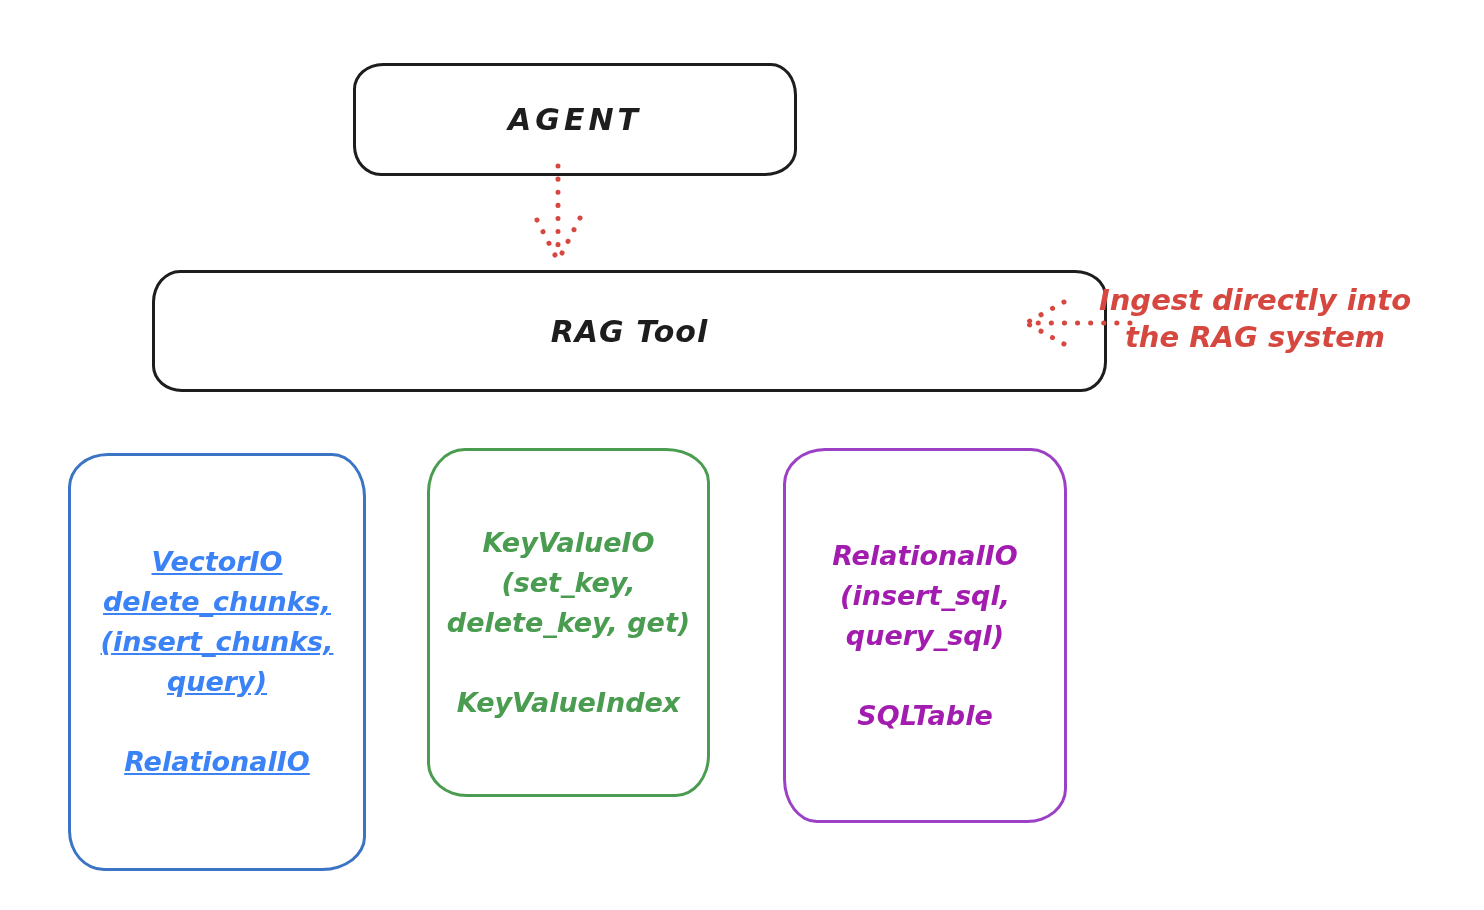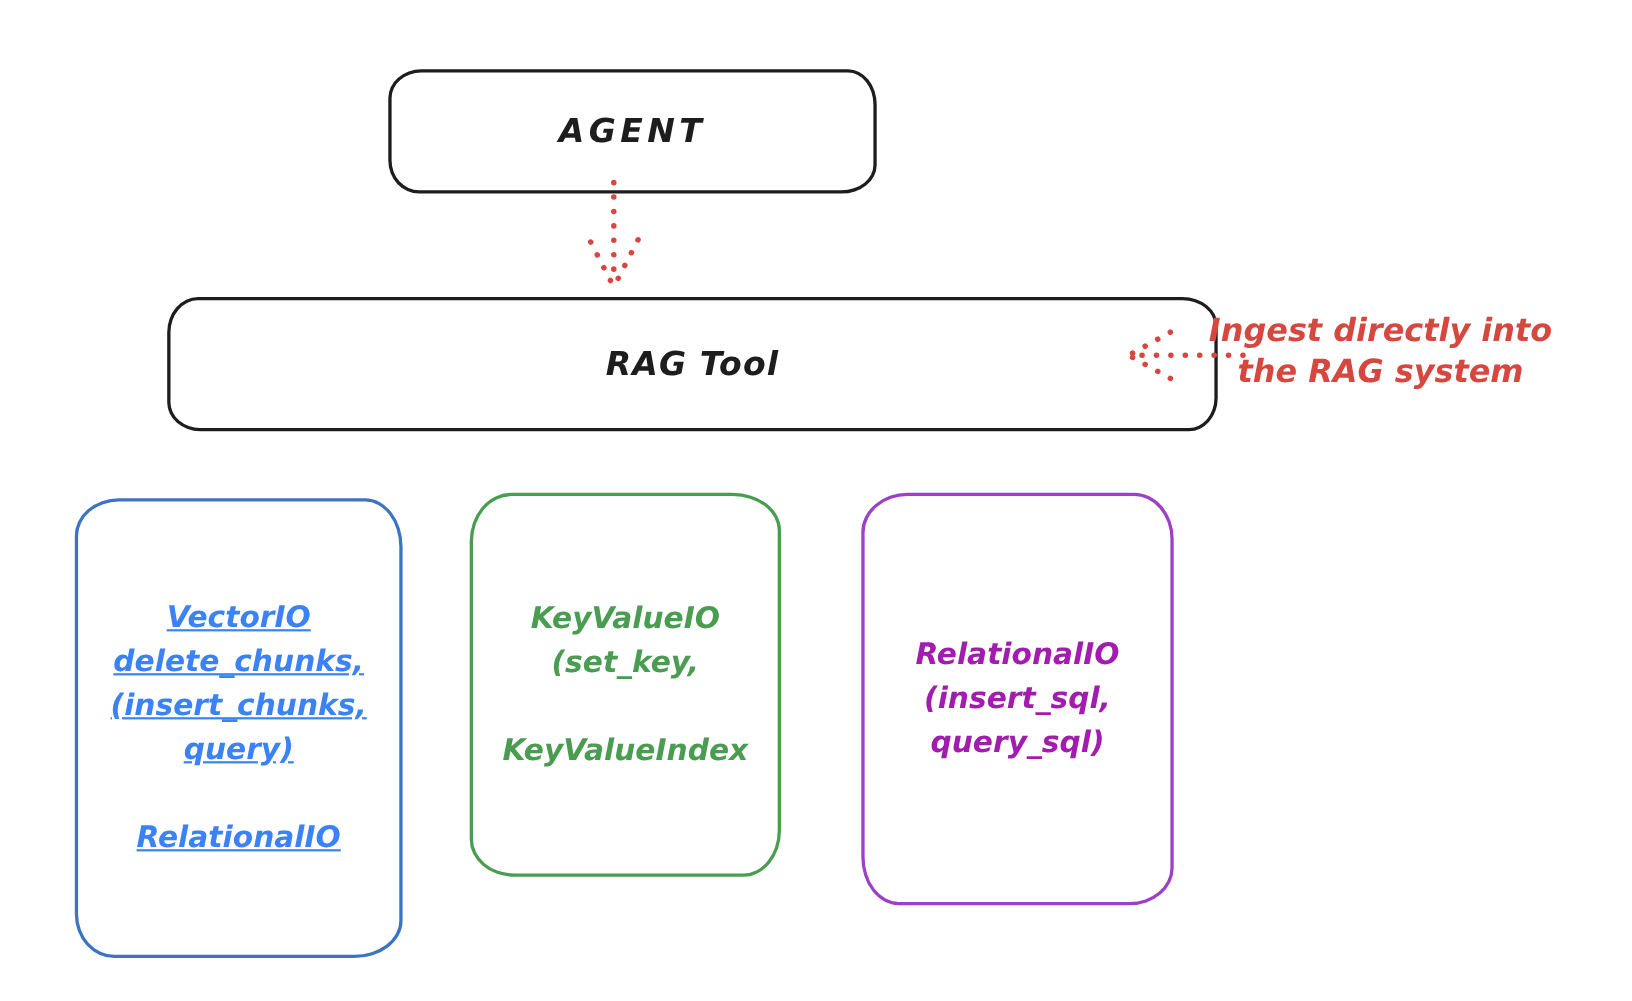--- a/index.html
+++ b/index.html
@@ -144,22 +144,24 @@
     <span class="line">VectorIO</span>
     <span class="line">delete_chunks,</span>
     <span class="line">(insert_chunks,</span>
     <span class="line">query)</span>
     <span class="line index-label">RelationalIO</span>
   </div>
 
   <div class="io-box keyvalue-box">
     <span class="line">KeyValueIO</span>
     <span class="line">(set_key,</span>
+    <span class="line">delete_key, get)</span>
     <span class="line index-label">KeyValueIndex</span>
   </div>
 
   <div class="io-box relational-box">
     <span class="line">RelationalIO</span>
     <span class="line">(insert_sql,</span>
     <span class="line">query_sql)</span>
+    <span class="line index-label">SQLTable</span>
   </div>
 
 </div>
 
 </body></html>

